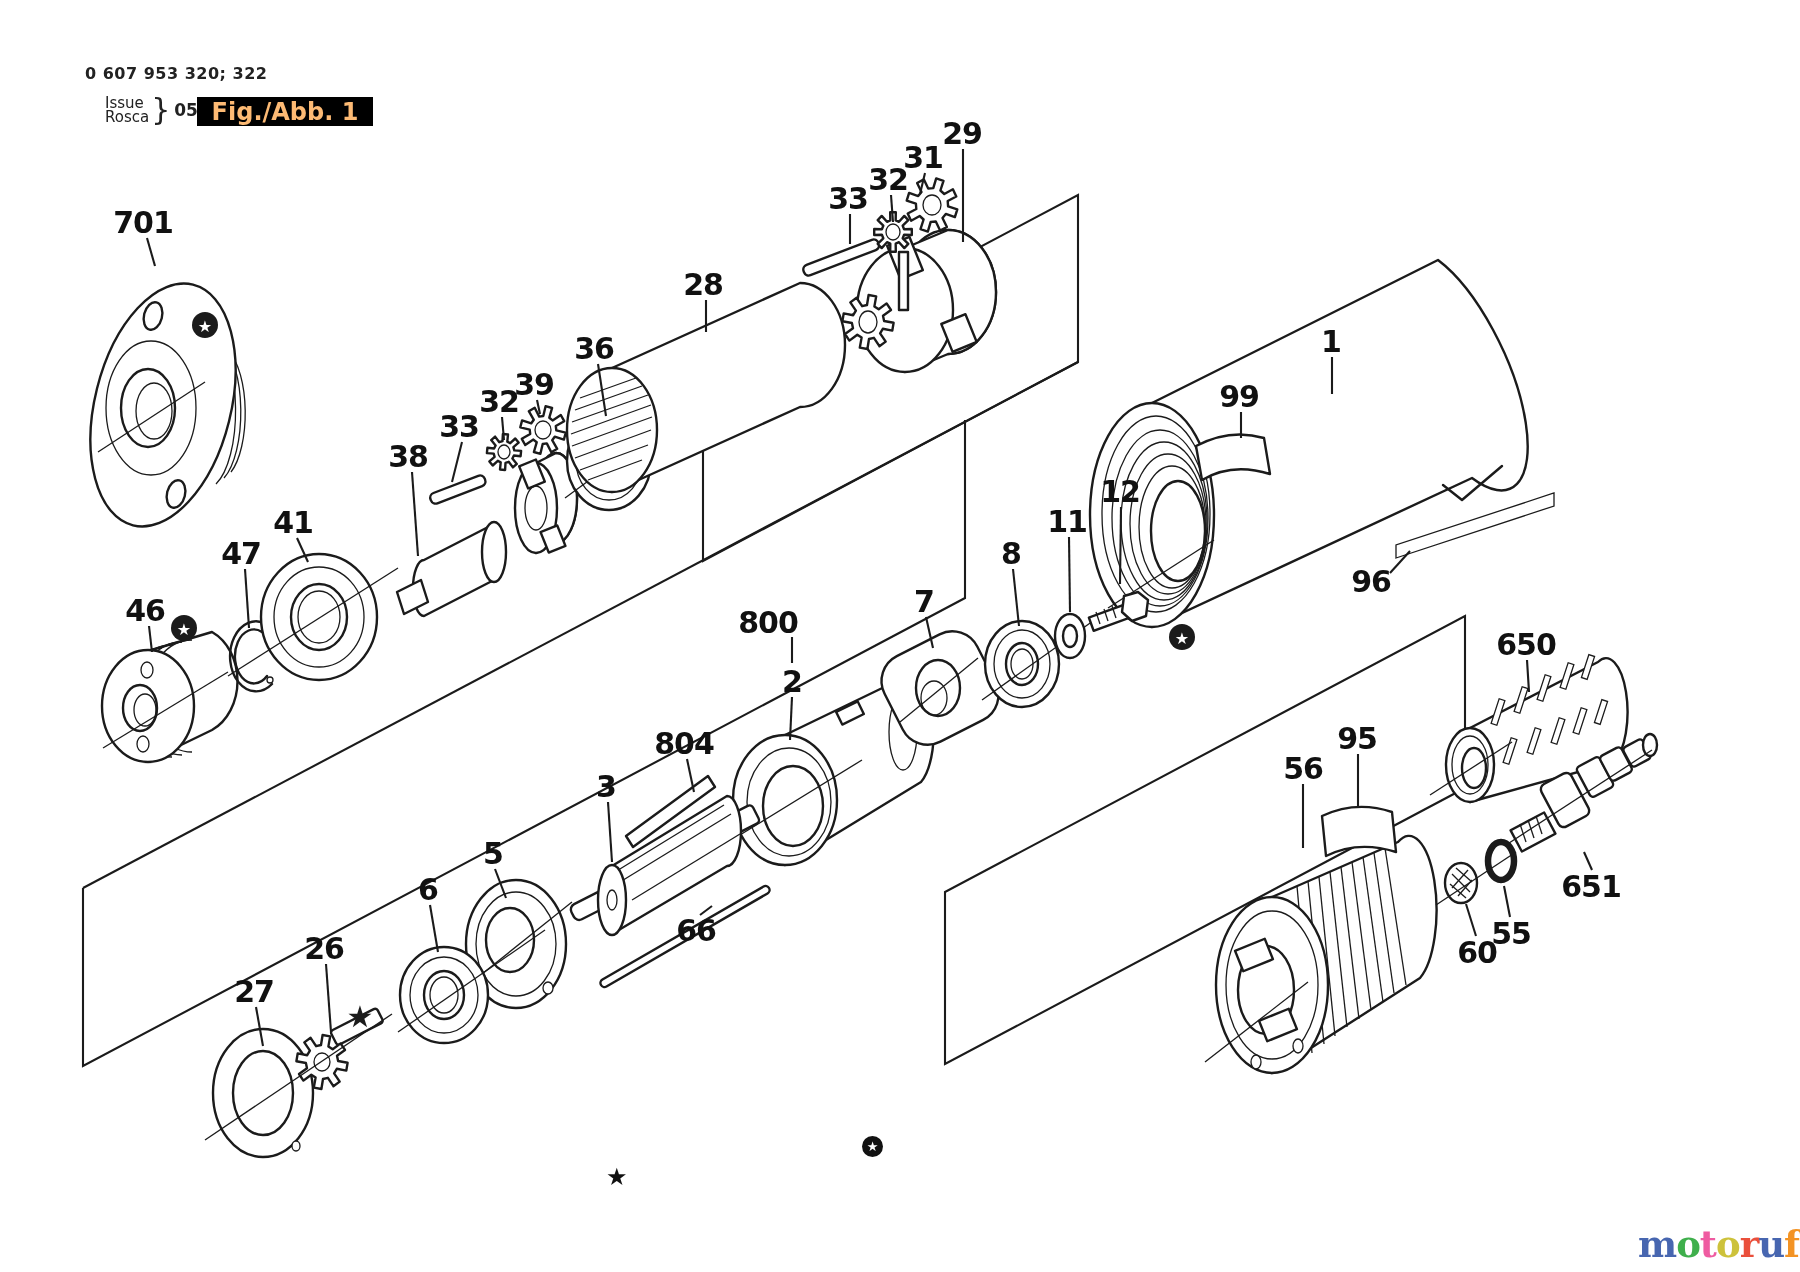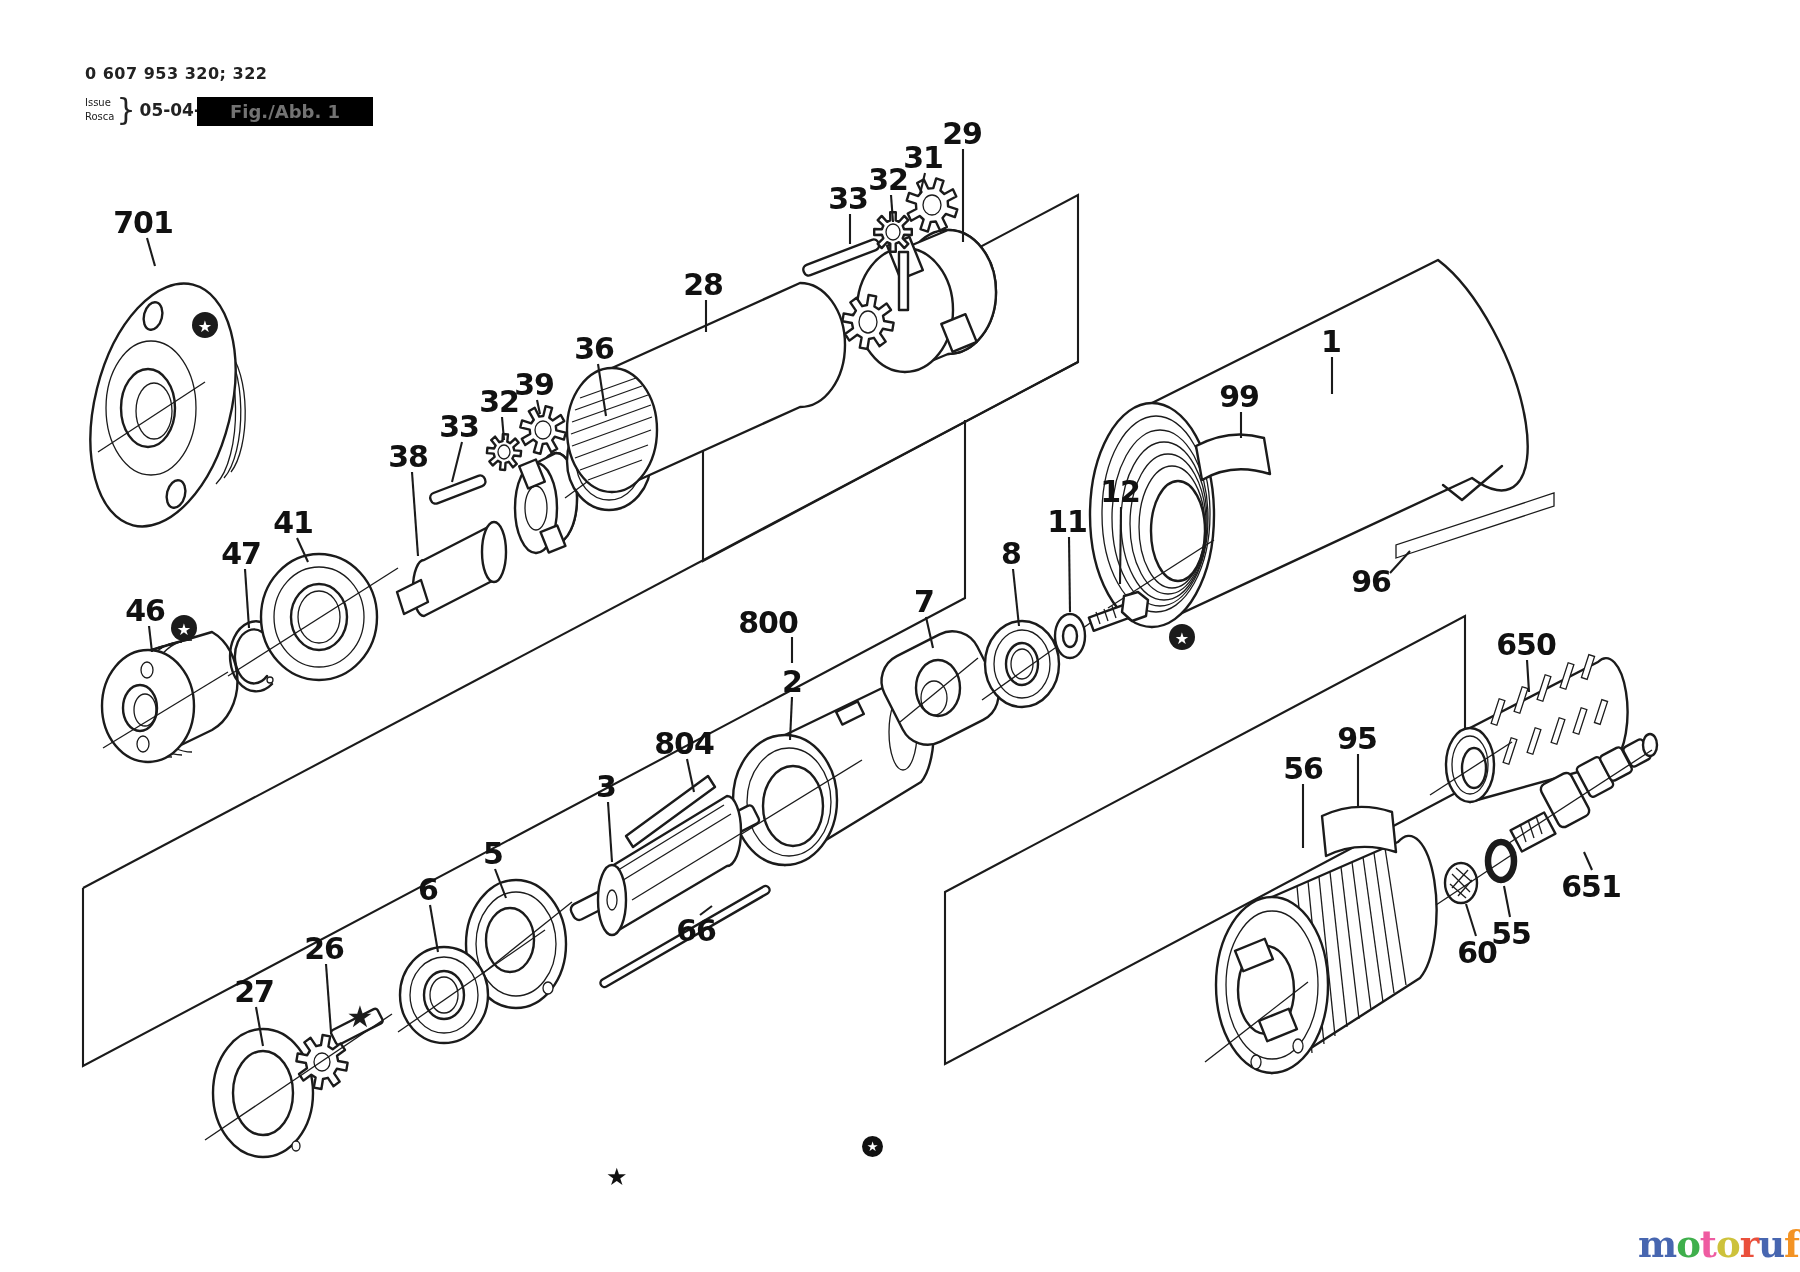--- a/index.html
+++ b/index.html
@@ -12,25 +12,25 @@
   .thin{fill:none;stroke:#1b1b1b;stroke-width:1.3;}
   .thinw{fill:#ffffff;stroke:#1b1b1b;stroke-width:1.3;}
   .cl{stroke:#1b1b1b;stroke-width:1.3;}
   .box{fill:none;stroke:#1b1b1b;stroke-width:2.1;stroke-linejoin:miter;}
   .lbl{font-family:"DejaVu Sans",sans-serif;font-size:30px;font-weight:700;fill:#111;
        text-anchor:middle;letter-spacing:-1px;}
   .leader{stroke:#1b1b1b;stroke-width:2.1;}
   
   .hdr-pn{position:absolute;left:85px;top:64px;font-size:16px;font-weight:600;color:#222;letter-spacing:0.5px;}
   .issue-blk{position:absolute;left:85px;top:92px;display:flex;align-items:center;color:#222;}
-  .issue-words{font-size:10px;line-height:14px;font-weight:500;}
+  .issue-words{font-size:15px;line-height:14px;font-weight:500;margin-left:20px;}
   .issue-brace{font-size:30px;font-weight:400;margin:0 4px 0 2px;}
   .issue-date{font-size:17px;font-weight:600;}
-  .figbox{position:absolute;left:197px;top:97px;width:176px;height:29px;background:#000;color:#737373;
-          font-size:18px;font-weight:700;display:flex;align-items:center;justify-content:center;}
+  .figbox{position:absolute;left:197px;top:97px;width:176px;height:29px;background:#000;color:#fdba74;
+          font-size:24px;font-weight:700;display:flex;align-items:center;justify-content:center;}
   
   .note{position:absolute;color:#222;font-size:19px;line-height:23.5px;font-weight:500;}
   .note-flex{display:flex;align-items:flex-start;}
   .star-glyph{font-size:24px;line-height:22px;margin-right:8px;color:#111;}
   .circle-star{display:inline-block;width:21px;height:21px;border-radius:50%;background:#111;color:#fff;
                font-size:13px;line-height:21px;text-align:center;margin-right:8px;flex:0 0 auto;}
   .note-mods{font-size:17.5px;line-height:20px;}
   
   .logo{position:absolute;left:1638px;top:1222px;font-family:"DejaVu Serif",serif;
         font-weight:700;font-size:37px;letter-spacing:-1px;white-space:nowrap;}

